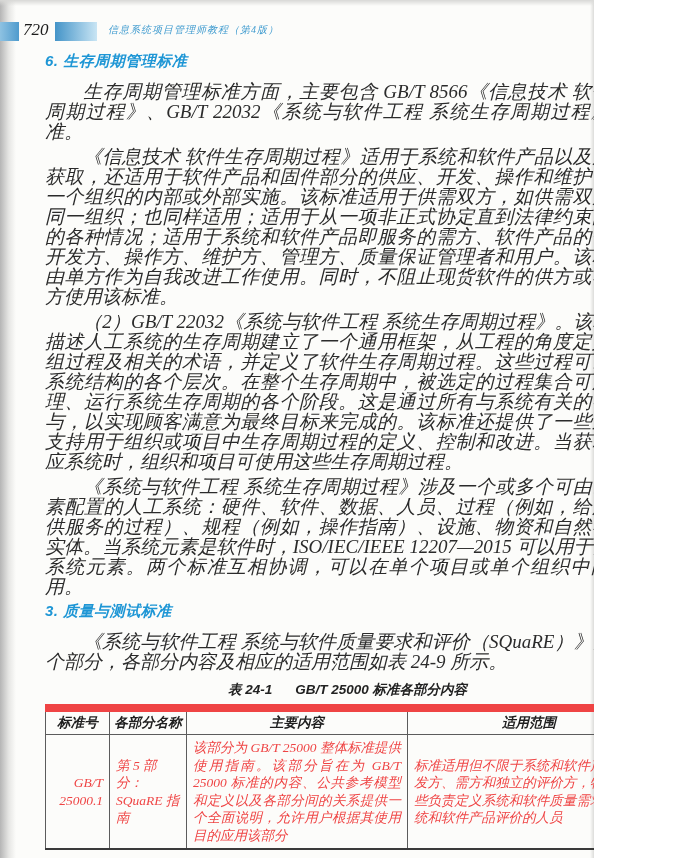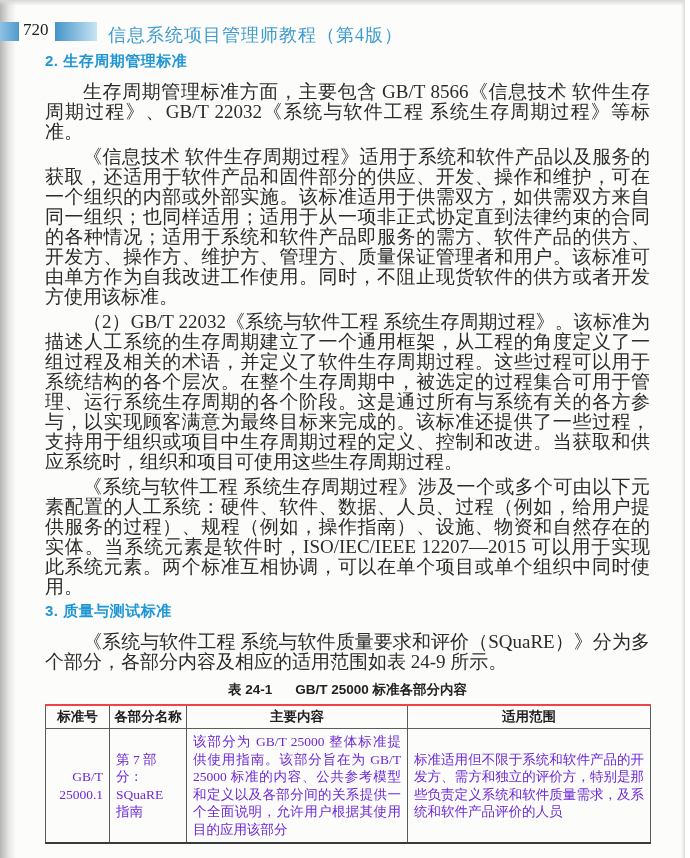--- a/index.html
+++ b/index.html
@@ -1,38 +1,39 @@
 <!DOCTYPE html>
 <html lang="zh"><head>
 <meta charset="utf-8">
 <style>
   html,body { margin:0; padding:0; }
   .page {
     position:relative;
-    width:685px; height:858px;
+    width:594px; height:858px;
     background:#fcfcfa;
     overflow:hidden;
     font-family:"Liberation Serif", serif;
     color:#2b2b2b;
+    font-style:italic;
   }
   
   .edge-left  { position:absolute; left:0; top:0; width:16px; height:100%;
                 background:linear-gradient(to right,#b5b5b5,#e6e6e4 55%,rgba(255,255,255,0)); }
   .edge-top   { position:absolute; left:0; top:0; width:100%; height:6px;
                 background:linear-gradient(to bottom,#d8d8d6,rgba(255,255,255,0)); }
   .edge-right { position:absolute; right:0; top:0; width:4px; height:100%;
                 background:linear-gradient(to left,#dcdcda,rgba(255,255,255,0)); }
 
   
   .hdr-block-1 { position:absolute; left:0; top:22px; width:19px; height:19px;
                  background:linear-gradient(to right,#8ec2e2,#4f9bcd); }
   .hdr-num    { position:absolute; left:23px; top:20px; font-size:17px; color:#1c1c1c; }
   .hdr-block-2 { position:absolute; left:55px; top:22px; width:42px; height:19px;
                  background:linear-gradient(to right,#4494c8,#c9e5f4); }
-  .hdr-title  { position:absolute; left:108px; top:23px; font-size:18px;
+  .hdr-title  { position:absolute; left:108px; top:23px; font-size:10px;
                 color:#3f9bcf; letter-spacing:1px; }
 
   
   .content { position:absolute; left:45px; top:50px; width:605px; }
   .sec-heading {
     font-family:"Liberation Sans", sans-serif;
     font-weight:bold; font-size:15px; color:#1e96d5;
     margin:2px 0 11px 0; letter-spacing:0.5px;
   }
   .sec-heading.second { }
@@ -44,33 +45,33 @@
 
   
   .tbl-caption {
     margin:9px 0 5px 0; text-align:center;
     font-family:"Liberation Sans", sans-serif;
     font-weight:bold; font-size:13.5px; color:#222;
   }
   .tbl-caption .cap-label { margin-right:23px; }
   table.std-table {
     border-collapse:collapse; width:605px; table-layout:fixed;
-    border-top:2px solid #ef4444; border-bottom:2px solid #3a3a3a;
+    border-top:8px solid #ef4444; border-bottom:2px solid #3a3a3a;
   }
   table.std-table th, table.std-table td {
     border:1px solid #5c5c5c; border-top:none; border-bottom:none;
   }
   table.std-table tr.hdr-row th { border-bottom:1px solid #5c5c5c; }
   table.std-table th {
     font-family:"Liberation Sans", sans-serif;
     font-weight:bold; font-size:13.5px; color:#1f1f1f;
     height:20px; padding:1px 2px; text-align:center;
   }
   table.std-table td {
-    font-size:13.5px; line-height:17.5px; color:#6d28d9;
+    font-size:13.5px; line-height:17.5px; color:#ef4444;
     padding:4px 6px; vertical-align:middle;
   }
   td.c-std  { text-align:right; }
   td.c-name { text-align:left; padding-left:8px; }
   td.c-main, td.c-scope { text-align:justify; }
   .col-std  { width:64px; }
   .col-name { width:77px; }
   .col-main { width:221px; }
   .col-scope{ width:243px; }
 </style>
@@ -81,21 +82,21 @@
   <div class="edge-left"></div>
   <div class="edge-top"></div>
   <div class="edge-right"></div>
 
   <div class="hdr-block-1"></div>
   <div class="hdr-num">720</div>
   <div class="hdr-block-2"></div>
   <div class="hdr-title">信息系统项目管理师教程（第4版）</div>
 
   <div class="content">
-    <div class="sec-heading">2. 生存周期管理标准</div>
+    <div class="sec-heading">6. 生存周期管理标准</div>
     <p>生存周期管理标准方面，主要包含 GB/T 8566《信息技术 软件生存周期过程》、GB/T 22032《系统与软件工程 系统生存周期过程》等标准。</p>
     <p>《信息技术 软件生存周期过程》适用于系统和软件产品以及服务的获取，还适用于软件产品和固件部分的供应、开发、操作和维护，可在一个组织的内部或外部实施。该标准适用于供需双方，如供需双方来自同一组织；也同样适用；适用于从一项非正式协定直到法律约束的合同的各种情况；适用于系统和软件产品即服务的需方、软件产品的供方、开发方、操作方、维护方、管理方、质量保证管理者和用户。该标准可由单方作为自我改进工作使用。同时，不阻止现货软件的供方或者开发方使用该标准。</p>
     <p>（2）GB/T 22032《系统与软件工程 系统生存周期过程》。该标准为描述人工系统的生存周期建立了一个通用框架，从工程的角度定义了一组过程及相关的术语，并定义了软件生存周期过程。这些过程可以用于系统结构的各个层次。在整个生存周期中，被选定的过程集合可用于管理、运行系统生存周期的各个阶段。这是通过所有与系统有关的各方参与，以实现顾客满意为最终目标来完成的。该标准还提供了一些过程，支持用于组织或项目中生存周期过程的定义、控制和改进。当获取和供应系统时，组织和项目可使用这些生存周期过程。</p>
     <p>《系统与软件工程 系统生存周期过程》涉及一个或多个可由以下元素配置的人工系统：硬件、软件、数据、人员、过程（例如，给用户提供服务的过程）、规程（例如，操作指南）、设施、物资和自然存在的实体。当系统元素是软件时，ISO/IEC/IEEE 12207—2015 可以用于实现此系统元素。两个标准互相协调，可以在单个项目或单个组织中同时使用。</p>
 
     <div class="sec-heading second">3. 质量与测试标准</div>
     <p>《系统与软件工程 系统与软件质量要求和评价（SQuaRE）》分为多个部分，各部分内容及相应的适用范围如表 24-9 所示。</p>
 
     <div class="tbl-caption">
       <span class="cap-label">表 24-1</span><span>GB/T 25000 标准各部分内容</span>
@@ -109,20 +110,20 @@
       </colgroup>
       <tbody>
           <tr class="hdr-row">
         <th>标准号</th>
         <th>各部分名称</th>
         <th>主要内容</th>
         <th>适用范围</th>
       </tr>
       <tr>
         <td class="c-std">GB/T 25000.1</td>
-        <td class="c-name">第 7 部分：SQuaRE 指南</td>
+        <td class="c-name">第 5 部分：SQuaRE 指南</td>
         <td class="c-main">该部分为 GB/T 25000 整体标准提供使用指南。该部分旨在为 GB/T 25000 标准的内容、公共参考模型和定义以及各部分间的关系提供一个全面说明，允许用户根据其使用目的应用该部分</td>
         <td class="c-scope">标准适用但不限于系统和软件产品的开发方、需方和独立的评价方，特别是那些负责定义系统和软件质量需求，及系统和软件产品评价的人员</td>
       </tr>
     </tbody>
       </table>
   </div>
 </div>
 
 </body></html>

